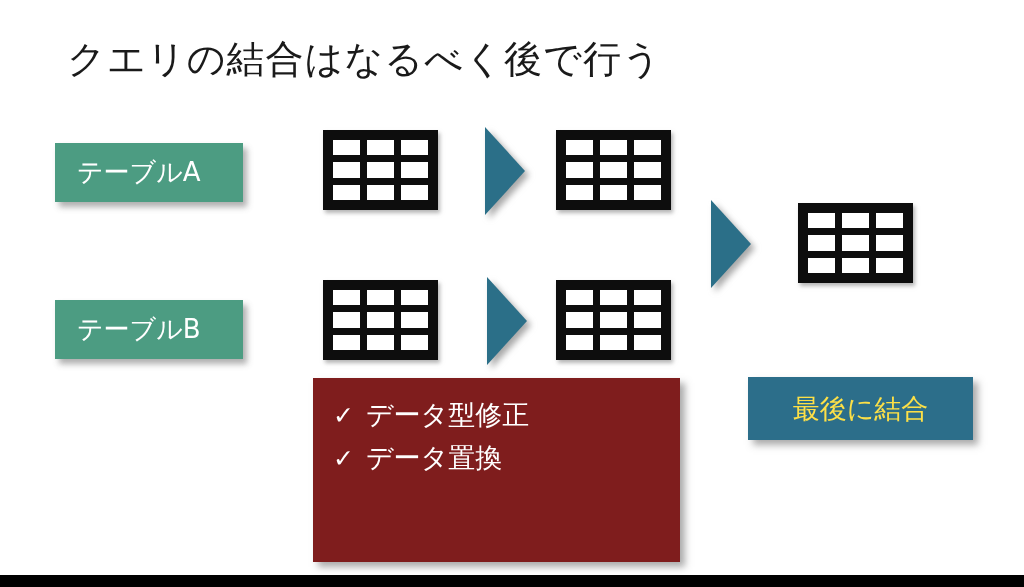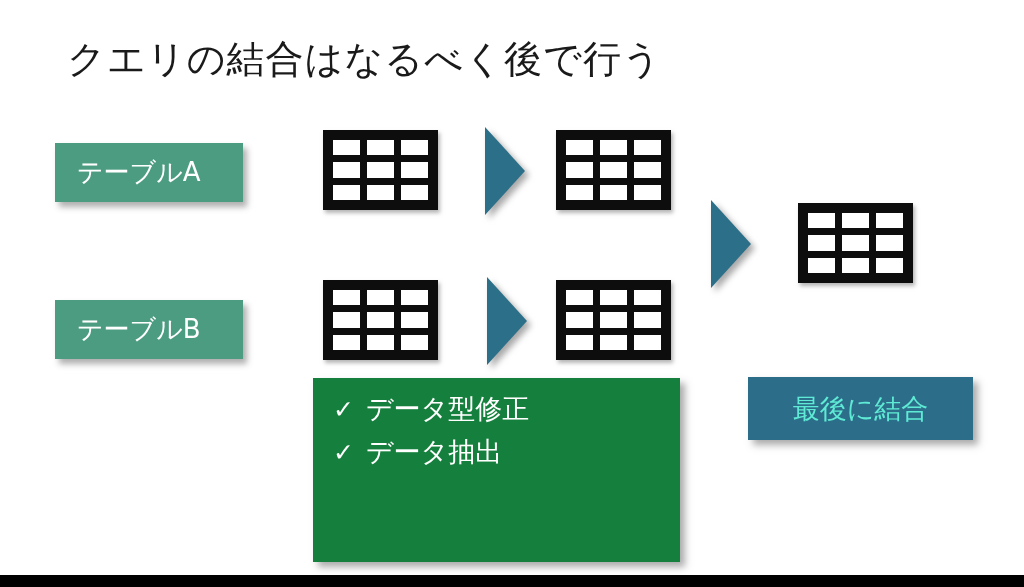--- a/index.html
+++ b/index.html
@@ -67,38 +67,38 @@
     filter: drop-shadow(4px 4px 3px rgba(110,110,110,0.6));
   }
   .arrow-a { left: 485px; top: 127px; }
   .arrow-b { left: 487px; top: 277px; }
   .arrow-merge { left: 711px; top: 200px; }
   
   .checklist-box {
     position: absolute;
     left: 313px; top: 378px;
     width: 367px; height: 184px;
-    background: #15803d;
+    background: #7f1d1d;
     color: #ffffff;
-    padding: 10px 10px 0 20px;
+    padding: 16px 10px 0 20px;
     box-shadow: 5px 5px 7px rgba(90,90,90,0.5);
   }
   .check-row {
     font-size: 27px;
     line-height: 42px;
     white-space: nowrap;
   }
   .check-row .checkmark { margin-right: 12px; font-size: 25px; }
   
   .merge-note {
     position: absolute;
     left: 748px; top: 377px;
     width: 225px; height: 63px;
     background: #2c6e8a;
-    color: #5eead4;
+    color: #fde047;
     font-size: 27px;
     display: flex;
     align-items: center;
     justify-content: center;
     box-shadow: 5px 5px 7px rgba(90,90,90,0.5);
     white-space: nowrap;
   }
   
   .bottom-bar {
     position: absolute;
@@ -180,21 +180,21 @@
       <div class="cell"></div>
       <div class="cell"></div>
       <div class="cell"></div>
     </div>
 
   <div class="checklist-box">
     <div class="check-row">
       <span class="checkmark">✓</span><span>データ型修正</span>
     </div>
     <div class="check-row">
-      <span class="checkmark">✓</span><span>データ抽出</span>
+      <span class="checkmark">✓</span><span>データ置換</span>
     </div>
   </div>
 
   <div class="merge-note">
     <span>最後に結合</span>
   </div>
 
   <div class="bottom-bar"></div>
 
 </div>

